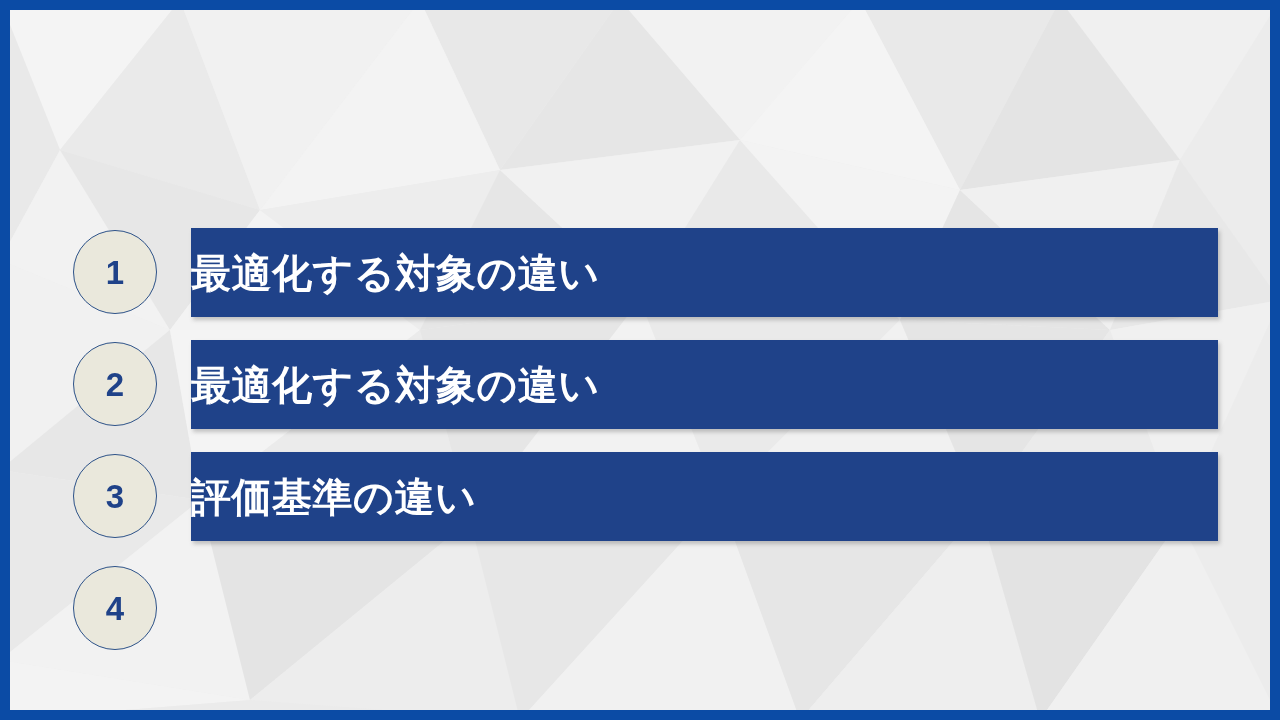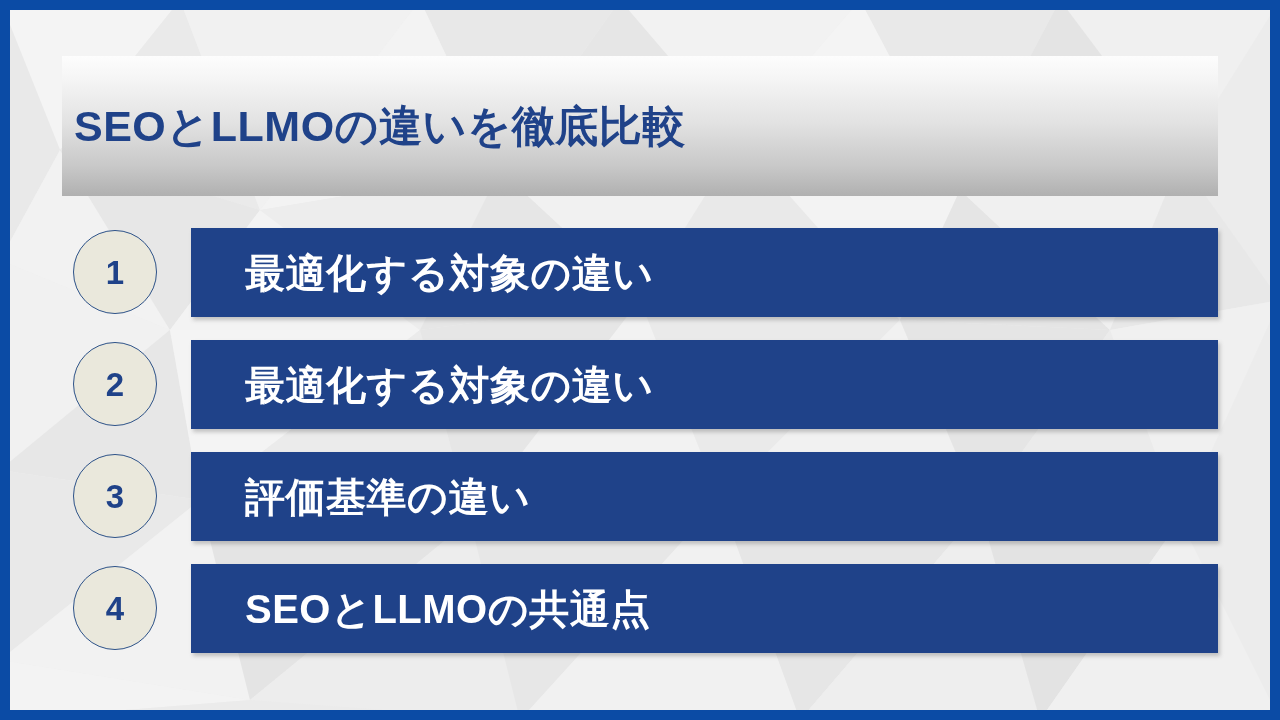--- a/index.html
+++ b/index.html
@@ -110,25 +110,23 @@
     box-shadow: 2px 3px 4px rgba(90, 90, 90, 0.33);
     display: flex;
     align-items: center;
     box-sizing: border-box;
   }
 
   .bar-text {
     color: #ffffff;
     font-size: 40px;
     font-weight: bold;
-    padding-left: 14px;
     white-space: nowrap;
     line-height: 1;
     letter-spacing: 0.5px;
-    margin-left: 40px;
   }
 </style>
 </head>
 <body>
 
 <div id="slide">
 
   <svg class="bg-poly" viewBox="0 0 1280 720" preserveAspectRatio="none" aria-hidden="true">
     <rect x="0" y="0" width="1280" height="720" fill="#eeeeee"></rect>
     <g stroke="none">
@@ -179,23 +177,20 @@
       <polygon points="720,500 980,510 800,720" fill="#e6e6e6"></polygon>
       <polygon points="980,510 1040,720 800,720" fill="#eeeeee"></polygon>
       <polygon points="980,510 1180,520 1040,720" fill="#e3e3e3"></polygon>
       <polygon points="1180,520 1280,300 1280,720" fill="#ececec"></polygon>
       <polygon points="1180,520 1280,720 1040,720" fill="#f0f0f0"></polygon>
       <polygon points="0,660 250,700 0,720" fill="#f3f3f3"></polygon>
       <polygon points="250,700 520,720 0,720" fill="#ebebeb"></polygon>
     </g>
   </svg>
 
-  <div class="title-banner">
-    <span class="title-text">SEOとLLMOの違いを徹底比較</span>
-  </div>
 
   <div class="list">
 
     <div class="row">
       <div class="num-circle">1</div>
       <div class="bar">
         <span class="bar-text">最適化する対象の違い</span>
       </div>
     </div>
 
@@ -208,22 +203,19 @@
 
     <div class="row">
       <div class="num-circle">3</div>
       <div class="bar">
         <span class="bar-text">評価基準の違い</span>
       </div>
     </div>
 
     <div class="row">
       <div class="num-circle">4</div>
-      <div class="bar">
-        <span class="bar-text">SEOとLLMOの共通点</span>
-      </div>
     </div>
 
   </div>
 
   <div class="frame"></div>
 
 </div>
 
 </body></html>

